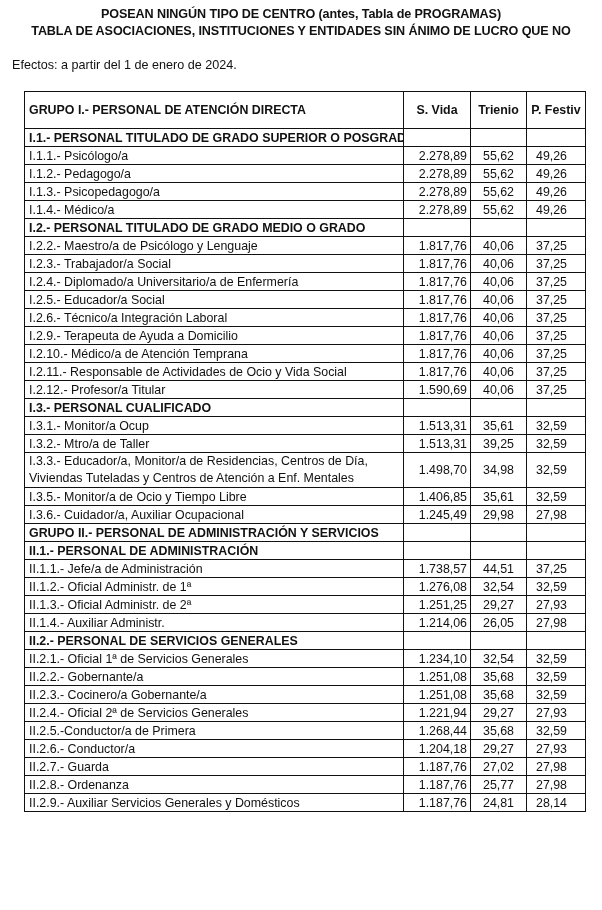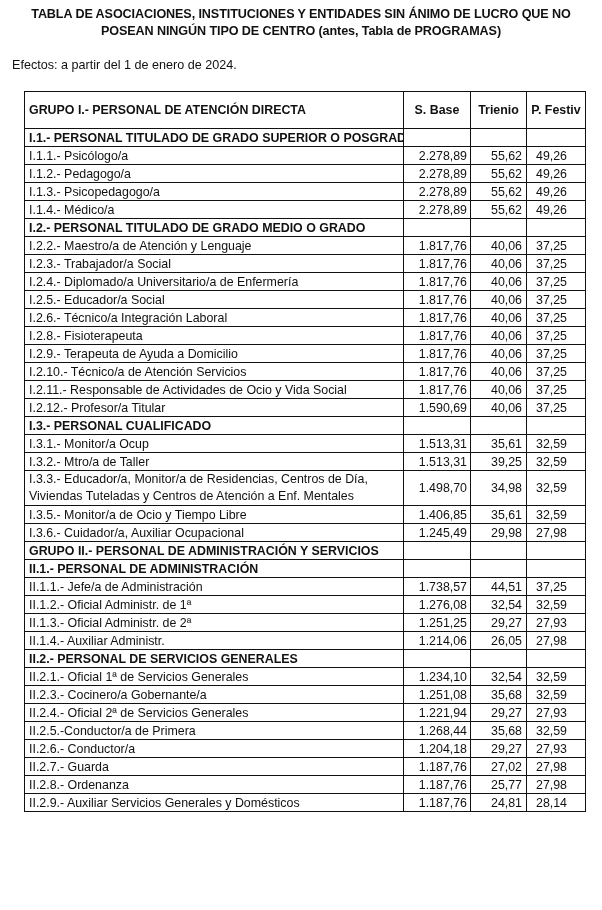--- a/index.html
+++ b/index.html
@@ -7,45 +7,45 @@
   .title { position:absolute; top:6px; left:0; width:602px; text-align:center; font-weight:bold; font-size:12.6px; line-height:17px; letter-spacing:-0.1px; }
   .effects { position:absolute; top:58px; left:12px; font-size:12.6px; }
   table { position:absolute; top:91px; left:24px; border-collapse:collapse; table-layout:fixed; width:561px; font-size:12.4px;border-radius:26px; }
   td, th { border:1px solid #111; padding:0 4px; height:17px; line-height:16px; white-space:nowrap; overflow:hidden; }
   col.c1 { width:379px; } col.c2 { width:67px; } col.c3 { width:56px; } col.c4 { width:59px; }
   thead th { font-weight:bold; height:36px; }
   thead th.lbl { text-align:left; }
   thead th.num { text-align:center; line-height:17px; white-space:normal; }
   tr.sec td { font-weight:bold; }
   td.n1 { text-align:right; padding-right:3px; }
-  td.n2 { text-align:right; padding-left:4px; }
+  td.n2 { text-align:center; padding-left:4px; }
   td.n3 { text-align:right; padding-right:18px; }
   tr.multi td { height:34px; }
   tr.multi td.lbl { white-space:normal; line-height:17px; }
 </style>
 </head>
 <body>
 
 <div class="title">
+  <div>POSEAN NINGÚN TIPO DE CENTRO (antes, Tabla de PROGRAMAS)</div>
   <div>TABLA DE ASOCIACIONES, INSTITUCIONES Y ENTIDADES SIN ÁNIMO DE LUCRO QUE NO</div>
-  <div>POSEAN NINGÚN TIPO DE CENTRO (antes, Tabla de PROGRAMAS)</div>
 </div>
 <div class="effects">Efectos: a partir del 1 de enero de 2024.</div>
 
 <table>
   <colgroup>
       <col class="c1">
       <col class="c2">
       <col class="c3">
       <col class="c4">
     </colgroup>
   <thead>
     <tr>
       <th class="lbl">GRUPO I.- PERSONAL DE ATENCIÓN DIRECTA</th>
-      <th class="num">S. Base</th>
+      <th class="num">S. Vida</th>
       <th class="num">Trienio</th>
       <th class="num">P. Festiv</th>
     </tr>
   </thead>
   <tbody id="tbody">
       <tr class="sec">
         <td class="lbl">I.1.- PERSONAL TITULADO DE GRADO SUPERIOR O POSGRADO</td>
         <td class="n1"></td>
         <td class="n2"></td>
         <td class="n3"></td>
@@ -74,21 +74,21 @@
         <td class="n2">55,62</td>
         <td class="n3">49,26</td>
       </tr>
       <tr class="sec">
         <td class="lbl">I.2.- PERSONAL TITULADO DE GRADO MEDIO O GRADO</td>
         <td class="n1"></td>
         <td class="n2"></td>
         <td class="n3"></td>
       </tr>
       <tr>
-        <td class="lbl">I.2.2.- Maestro/a de Atención y Lenguaje</td>
+        <td class="lbl">I.2.2.- Maestro/a de Psicólogo y Lenguaje</td>
         <td class="n1">1.817,76</td>
         <td class="n2">40,06</td>
         <td class="n3">37,25</td>
       </tr>
       <tr>
         <td class="lbl">I.2.3.- Trabajador/a Social</td>
         <td class="n1">1.817,76</td>
         <td class="n2">40,06</td>
         <td class="n3">37,25</td>
       </tr>
@@ -104,33 +104,27 @@
         <td class="n2">40,06</td>
         <td class="n3">37,25</td>
       </tr>
       <tr>
         <td class="lbl">I.2.6.- Técnico/a Integración Laboral</td>
         <td class="n1">1.817,76</td>
         <td class="n2">40,06</td>
         <td class="n3">37,25</td>
       </tr>
       <tr>
-        <td class="lbl">I.2.8.- Fisioterapeuta</td>
-        <td class="n1">1.817,76</td>
-        <td class="n2">40,06</td>
-        <td class="n3">37,25</td>
-      </tr>
-      <tr>
         <td class="lbl">I.2.9.- Terapeuta de Ayuda a Domicilio</td>
         <td class="n1">1.817,76</td>
         <td class="n2">40,06</td>
         <td class="n3">37,25</td>
       </tr>
       <tr>
-        <td class="lbl">I.2.10.- Técnico/a de Atención Servicios</td>
+        <td class="lbl">I.2.10.- Médico/a de Atención Temprana</td>
         <td class="n1">1.817,76</td>
         <td class="n2">40,06</td>
         <td class="n3">37,25</td>
       </tr>
       <tr>
         <td class="lbl">I.2.11.- Responsable de Actividades de Ocio y Vida Social</td>
         <td class="n1">1.817,76</td>
         <td class="n2">40,06</td>
         <td class="n3">37,25</td>
       </tr>
@@ -218,20 +212,26 @@
         <td class="n2"></td>
         <td class="n3"></td>
       </tr>
       <tr>
         <td class="lbl">II.2.1.- Oficial 1ª de Servicios Generales</td>
         <td class="n1">1.234,10</td>
         <td class="n2">32,54</td>
         <td class="n3">32,59</td>
       </tr>
       <tr>
+        <td class="lbl">II.2.2.- Gobernante/a</td>
+        <td class="n1">1.251,08</td>
+        <td class="n2">35,68</td>
+        <td class="n3">32,59</td>
+      </tr>
+      <tr>
         <td class="lbl">II.2.3.- Cocinero/a Gobernante/a</td>
         <td class="n1">1.251,08</td>
         <td class="n2">35,68</td>
         <td class="n3">32,59</td>
       </tr>
       <tr>
         <td class="lbl">II.2.4.- Oficial 2ª de Servicios Generales</td>
         <td class="n1">1.221,94</td>
         <td class="n2">29,27</td>
         <td class="n3">27,93</td>

